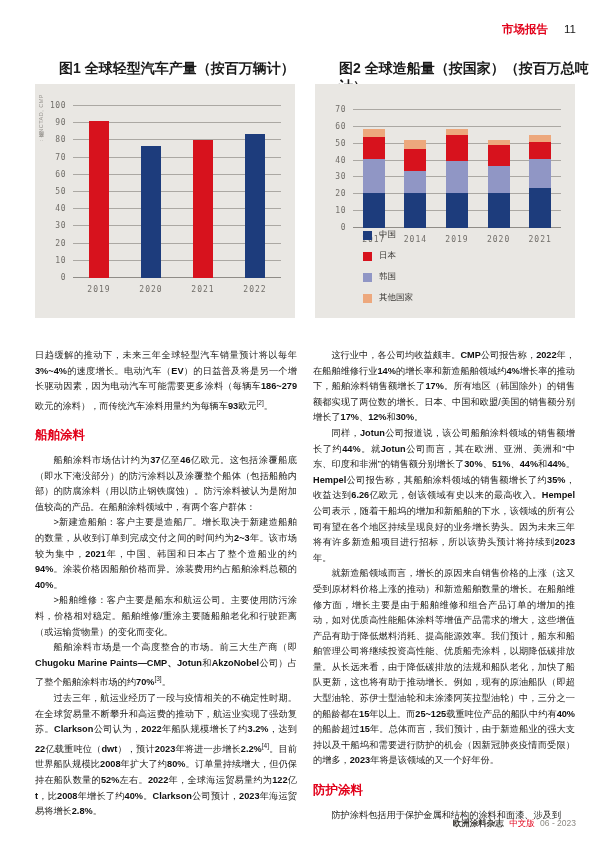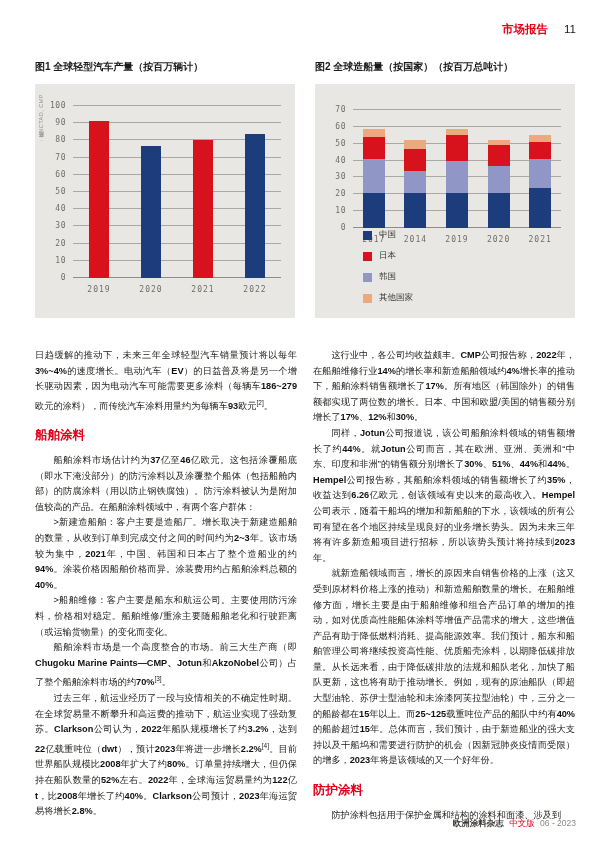--- a/index.html
+++ b/index.html
@@ -5,21 +5,21 @@
   html,body{margin:0;padding:0;}
   body{background:#888;font-family:"Liberation Sans","DejaVu Sans",sans-serif;}
   .page{position:relative;width:600px;height:849px;background:#ffffff;margin:0 auto;overflow:hidden;}
 
   
   .header{position:absolute;top:22px;right:24px;font-size:11.5px;font-weight:bold;}
   .header .section{color:#e2001a;margin-right:16px;}
   .header .pagenum{color:#1a1a1a;font-weight:normal;text-align:right;}
 
   
-  .caption{position:absolute;top:60px;font-size:10px;font-weight:bold;color:#1a1a1a;}
+  .caption{position:absolute;top:60px;font-size:14px;font-weight:bold;color:#1a1a1a;margin-left:24px;}
   .caption.c1{left:35px;}
   .caption.c2{left:315px;}
 
   
   .panel{position:absolute;top:84px;width:260px;height:234px;background:#e9e7e3;}
   .panel.p1{left:35px;}
   .panel.p2{left:315px;}
   .source{position:absolute;left:2px;top:10px;font-size:5.5px;color:#97948f;
           writing-mode:vertical-rl;transform:rotate(180deg);letter-spacing:.5px;white-space:nowrap;}
 

